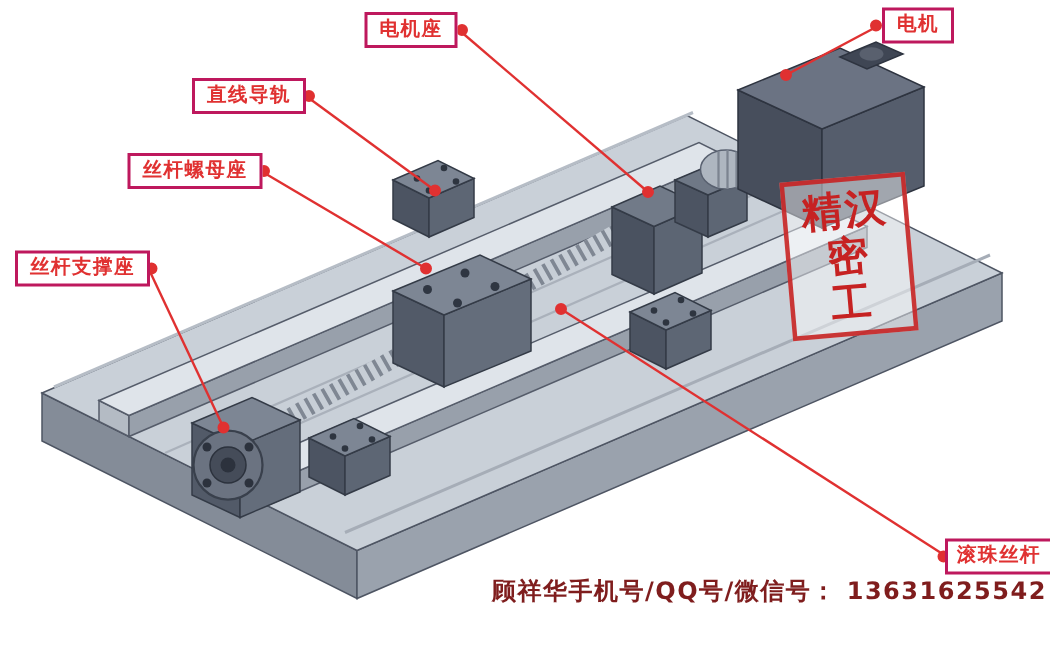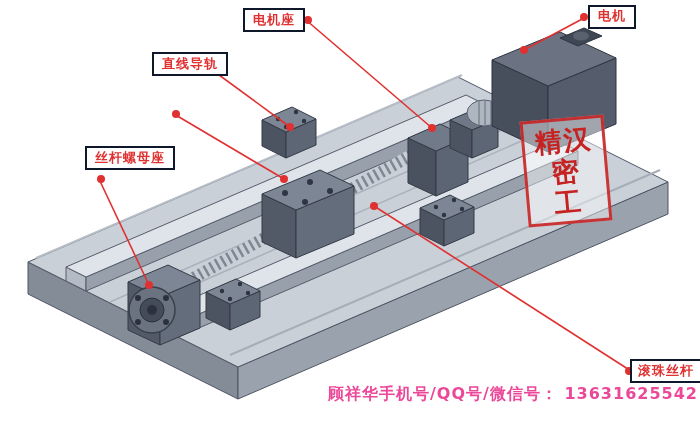--- a/index.html
+++ b/index.html
@@ -2,33 +2,33 @@
 <html><head>
 <meta charset="utf-8">
 <style>
   html,body{margin:0;padding:0;background:#fff;}
   #stage{
     position:relative;width:700px;height:442px;background:#ffffff;overflow:hidden;
     font-family:"DejaVu Sans","Liberation Sans",sans-serif;
   }
   #machine-svg{position:absolute;left:0;top:0;width:700px;height:442px;}
   .part-label{
-    position:absolute;border:2px solid #0f172a;color:#e03131;background:#ffffff;
+    position:absolute;border:2px solid #be185d;color:#e03131;background:#ffffff;
     font-size:13px;font-weight:700;line-height:1.25;padding:2px 8px;white-space:nowrap;
     letter-spacing:1px;z-index:5;
   }
   #company-seal{
     position:absolute;left:524px;top:118px;width:78px;height:100px;z-index:6;
     border:3px solid rgba(198,34,34,.9);background:rgba(255,255,255,.45);
     transform:rotate(-5deg);color:#c62222;text-align:center;font-weight:700;
     display:flex;flex-direction:column;justify-content:center;
   }
   #company-seal .seal-line{font-size:27px;line-height:31px;letter-spacing:2px;}
   .contact-line{
-    position:absolute;color:#ec4899;font-size:16px;font-weight:700;
+    position:absolute;color:#7f1d1d;font-size:16px;font-weight:700;
     letter-spacing:1px;white-space:nowrap;z-index:5;
   }
   #contact-1{left:328px;top:384px;}
   #contact-2{left:328px;top:408px;}
 </style>
 </head>
 <body>
 
 <div id="stage">
 
@@ -155,22 +155,23 @@
         <circle cx="101" cy="179" r="3.2"></circle>
         <circle cx="149" cy="285" r="3.2"></circle>
       <line x1="631" y1="371" x2="374" y2="206"></line>
         <circle cx="629" cy="371" r="3.2"></circle>
         <circle cx="374" cy="206" r="3.2"></circle>
     </g>
   </svg>
 
   <div class="part-label" style="left:243px;top:8px;">电机座</div>
   <div class="part-label" style="left:588px;top:5px;font-family:Liberation Mono, monospace;">电机</div>
-  <div class="part-label" style="left:128px;top:52px;margin-left:24px;">直线导轨</div>
-  <div class="part-label" style="left:85px;top:102px;margin-top:44px;">丝杆螺母座</div>
+  <div class="part-label" style="left:128px;top:52px;">直线导轨</div>
+  <div class="part-label" style="left:85px;top:102px;">丝杆螺母座</div>
+  <div class="part-label" style="left:10px;top:167px;">丝杆支撑座</div>
   <div class="part-label" style="left:630px;top:359px;padding:2px 6px;">滚珠丝杆</div>
 
   <div id="company-seal">
     <div class="seal-line">精汉</div>
     <div class="seal-line">密</div>
     <div class="seal-line">工</div>
   </div>
 
   <div id="contact-1" class="contact-line">顾祥华手机号/QQ号/微信号： 13631625542</div>
 

